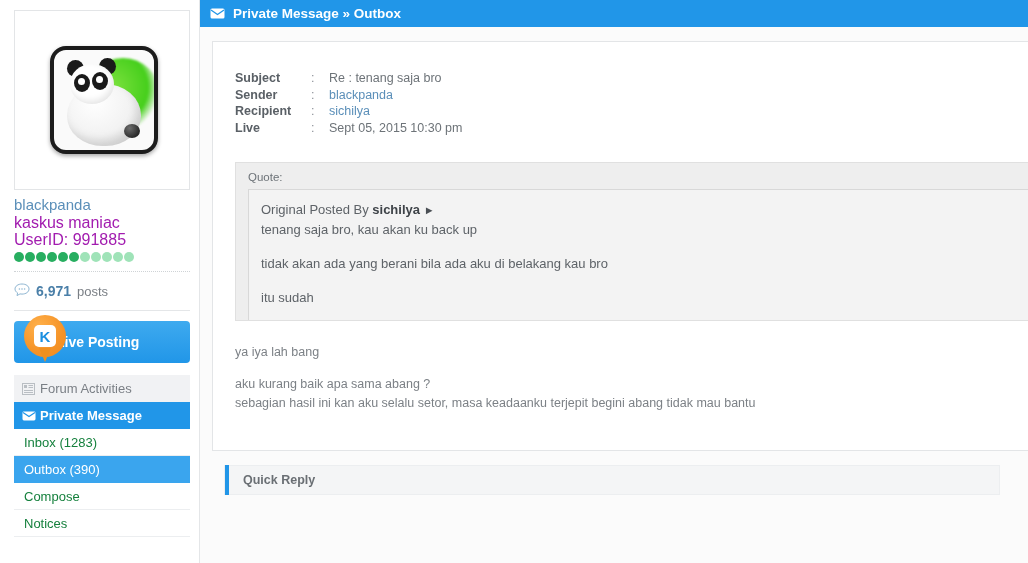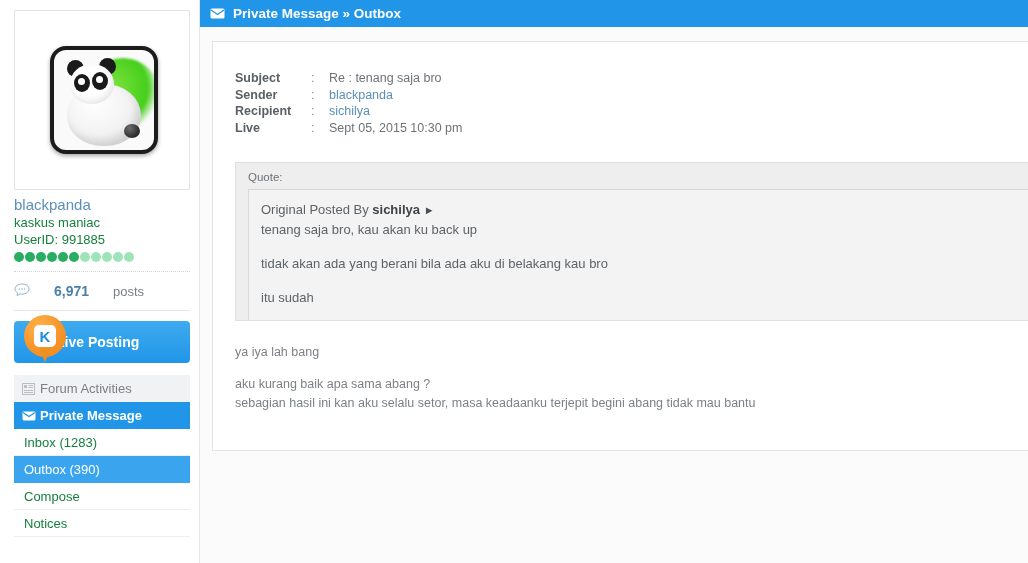--- a/index.html
+++ b/index.html
@@ -106,36 +106,36 @@
     background: radial-gradient(circle at 35% 30%, #6d6d6d 0%, #2a2a2a 70%);
   }
 
   .profile-name {
     margin-top: 6px;
     font-size: 15px;
     color: #5b8fb9;
     line-height: 18px;
   }
   .profile-rank, .profile-uid {
-    font-size: 13px;
-    color: #15803d;
+    font-size: 16px;
+    color: #a21caf;
     line-height: 17px;
   }
   .rep-dots { margin-top: 4px; display: flex; gap: 1px; }
   .rep-dot {
     width: 10px; height: 10px;
     border-radius: 50%;
   }
   .profile-sep {
     margin: 9px 10px 0 14px;
     border-top: 1px dotted #cfd3d6;
   }
   .posts-row {
     margin: 8px 0 0 14px;
-    display: flex; align-items: center; gap: 24px;
+    display: flex; align-items: center; gap: 6px;
     height: 22px;
   }
   .posts-count { font-size: 14px; color: #4a7fa8; font-weight: bold; }
   .posts-label { font-size: 13px; color: #7a7f85; }
 
   .sidebar-sep2 {
     margin: 8px 10px 0 14px;
     border-top: 1px solid #e4e6e8;
   }
 
@@ -453,16 +453,20 @@
 
         <div class="body-text">
           <div>ya iya lah bang</div>
           <div class="gap"></div>
           <div>aku kurang baik apa sama abang ?</div>
           <div>sebagian hasil ini kan aku selalu setor, masa keadaanku terjepit begini abang tidak mau bantu</div>
         </div>
 
       </section>
 
+      <section class="quick-reply">
+        <div class="qr-bar"></div>
+        <div class="qr-label">Quick Reply</div>
+      </section>
 
     </div>
   </main>
 </div>
 
 </body></html>

